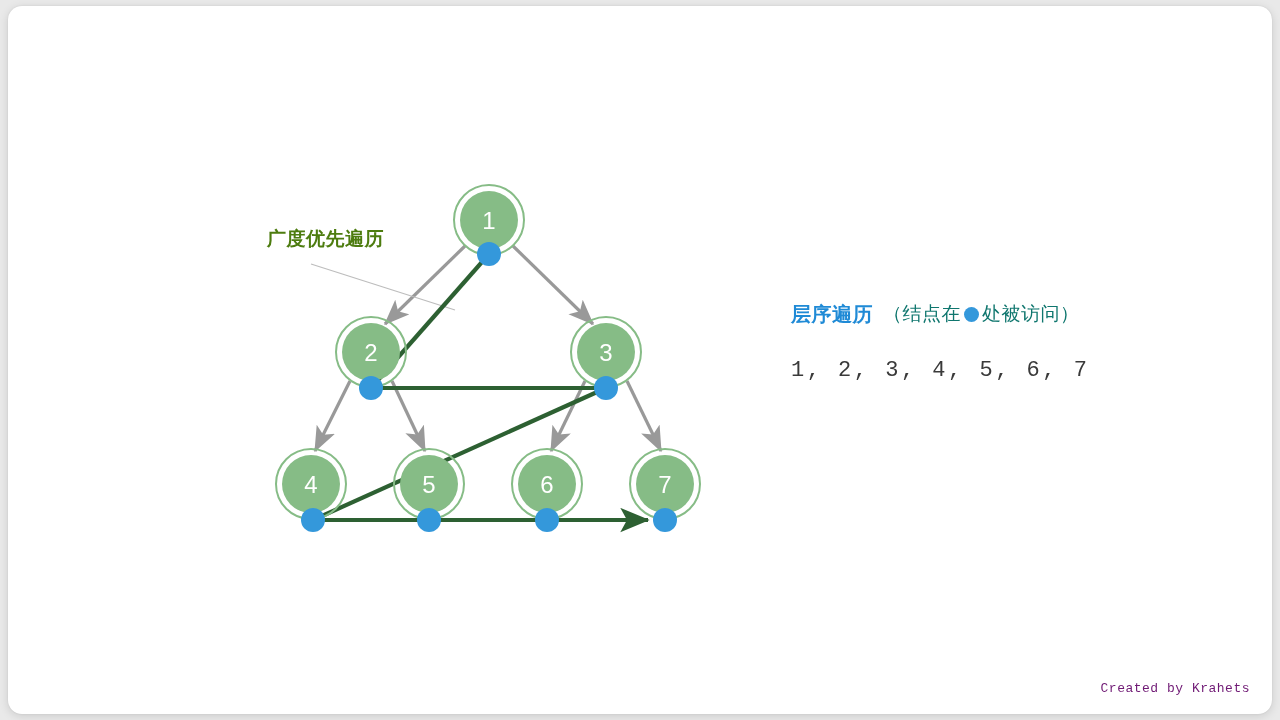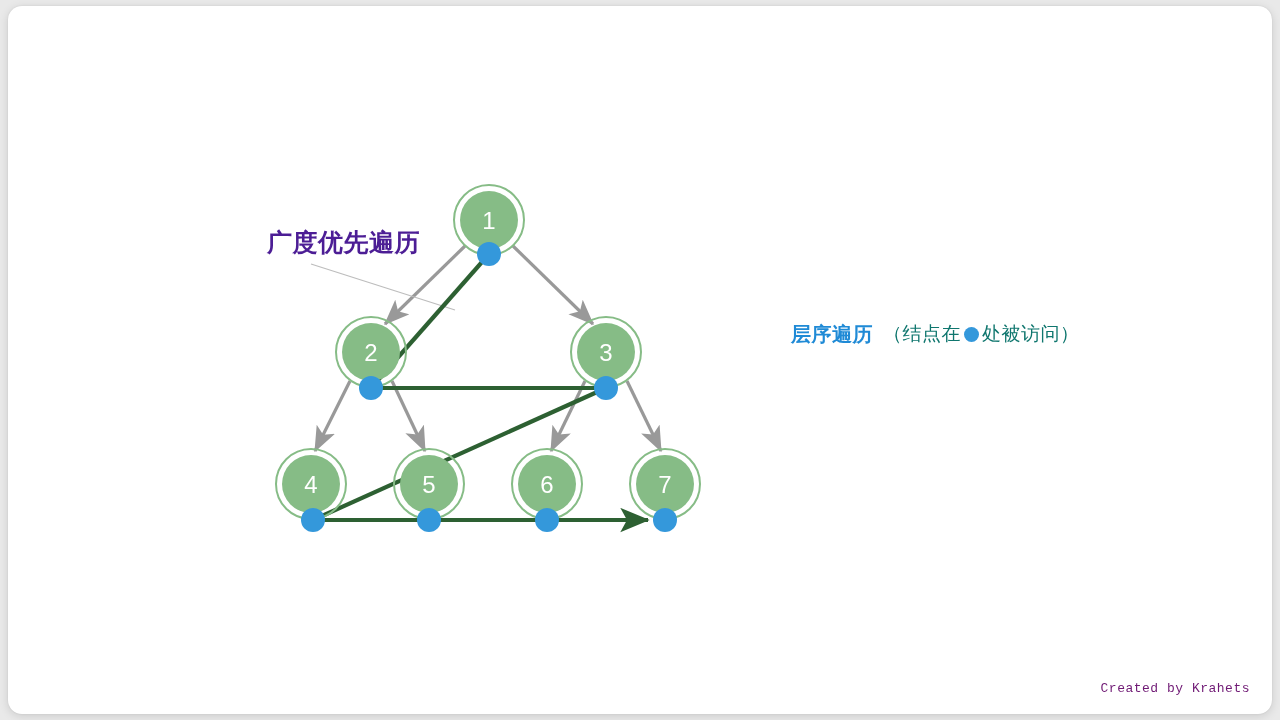--- a/index.html
+++ b/index.html
@@ -31,31 +31,31 @@
   }
   .node-label {
     font-family: "Liberation Sans", sans-serif;
     font-size: 24px;
     fill: #ffffff;
   }
   .bfs-tag {
     position: absolute;
     left: 259px;
     top: 220px;
-    font-size: 25px;
+    font-size: 19px;
     font-weight: bold;
-    color: #4c1d95;
+    color: #4d7c0f;
     letter-spacing: 0.5px;
     white-space: nowrap;
     text-align: right;
   }
   .right-panel {
     position: absolute;
     left: 783px;
-    top: 312px;
+    top: 292px;
     width: 430px;
   }
   .rp-heading-row {
     display: flex;
     align-items: center;
     white-space: nowrap;
     height: 32px;
   }
   .rp-title {
     font-size: 20px;
@@ -186,17 +186,18 @@
 
   <div class="right-panel">
     <div class="rp-heading-row">
       <span class="rp-title">层序遍历</span>
       <span class="rp-note">
         <span>（结点在</span>
         <span class="rp-dot"></span>
         <span>处被访问）</span>
       </span>
     </div>
+    <div class="rp-sequence">1, 2, 3, 4, 5, 6, 7</div>
   </div>
 
   <div class="credit">Created by Krahets</div>
 
 </div>
 
 </body></html>

